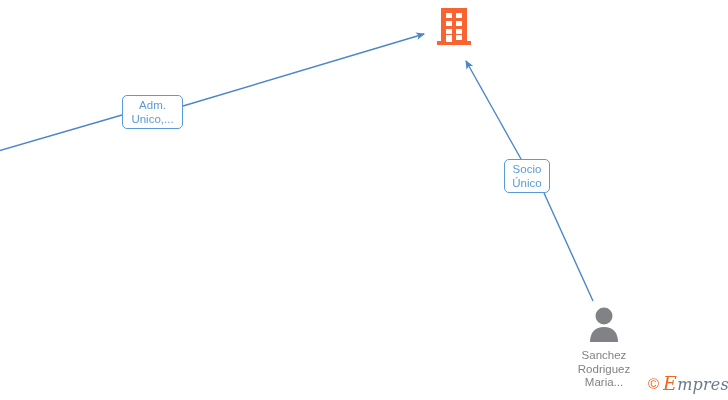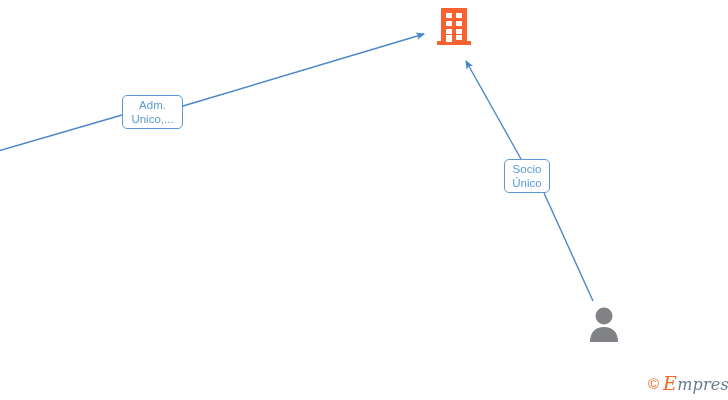--- a/index.html
+++ b/index.html
@@ -150,20 +150,23 @@
         <rect x="23" y="29" width="6" height="5"></rect>
       </g>
     </svg>
   </div>
 
   <div class="person-node">
     <svg width="34" height="36" viewBox="0 0 34 36" xmlns="http://www.w3.org/2000/svg">
       <circle cx="17" cy="10" r="8.5" fill="#808285"></circle>
       <path d="M17,21 C26,21 31,26.5 31,36 L3,36 C3,26.5 8,21 17,21 Z" fill="#808285"></path>
     </svg>
+    <div class="person-label">Sanchez
+Rodriguez
+Maria...</div>
   </div>
 
   <div class="rel-label adm">Adm.
 Unico,...</div>
 
   <div class="rel-label socio">Socio
 Único</div>
 
   <div class="watermark">
     <span class="wm-c">©</span>

